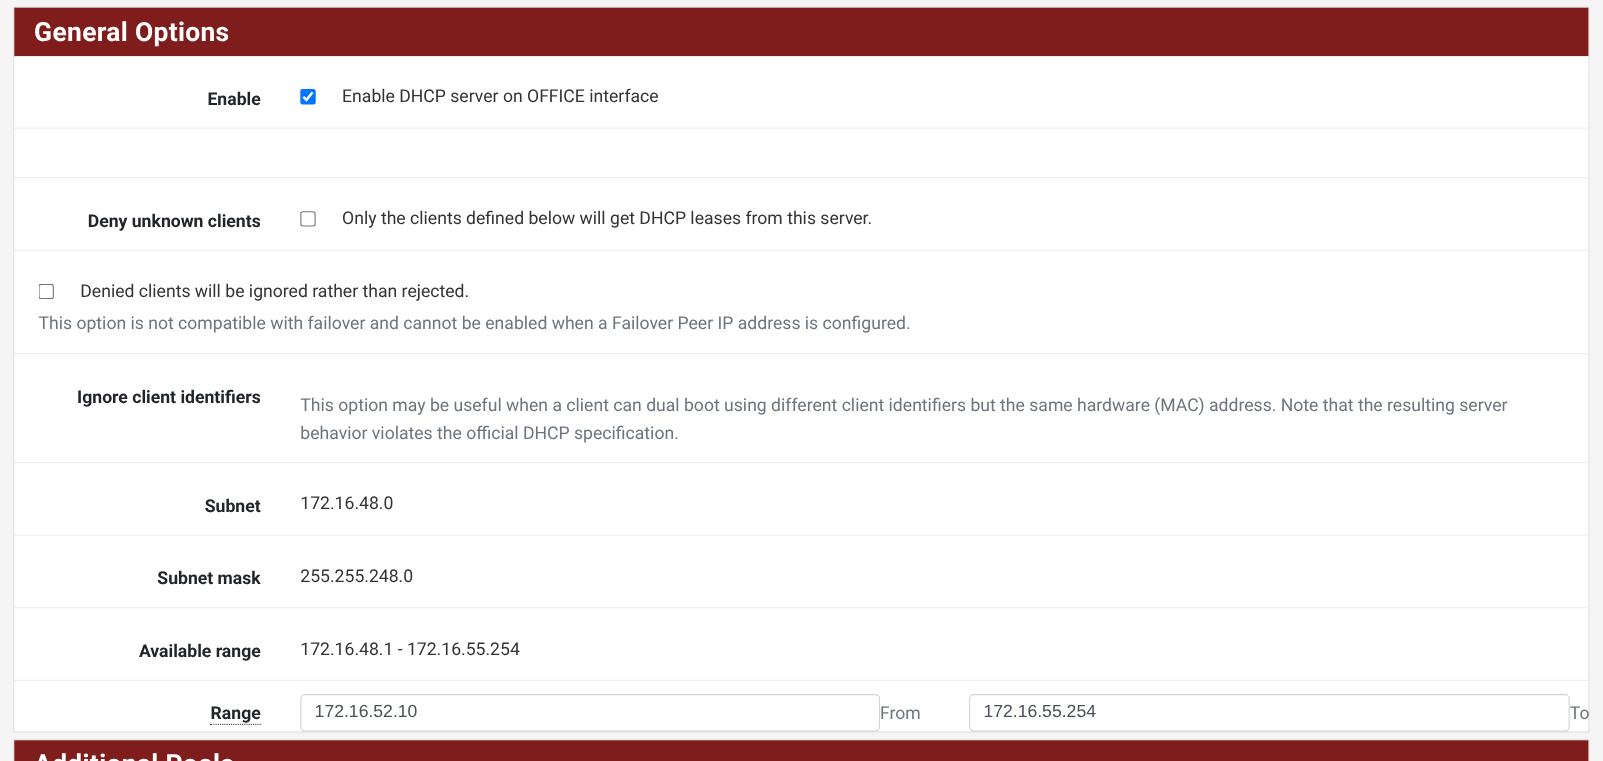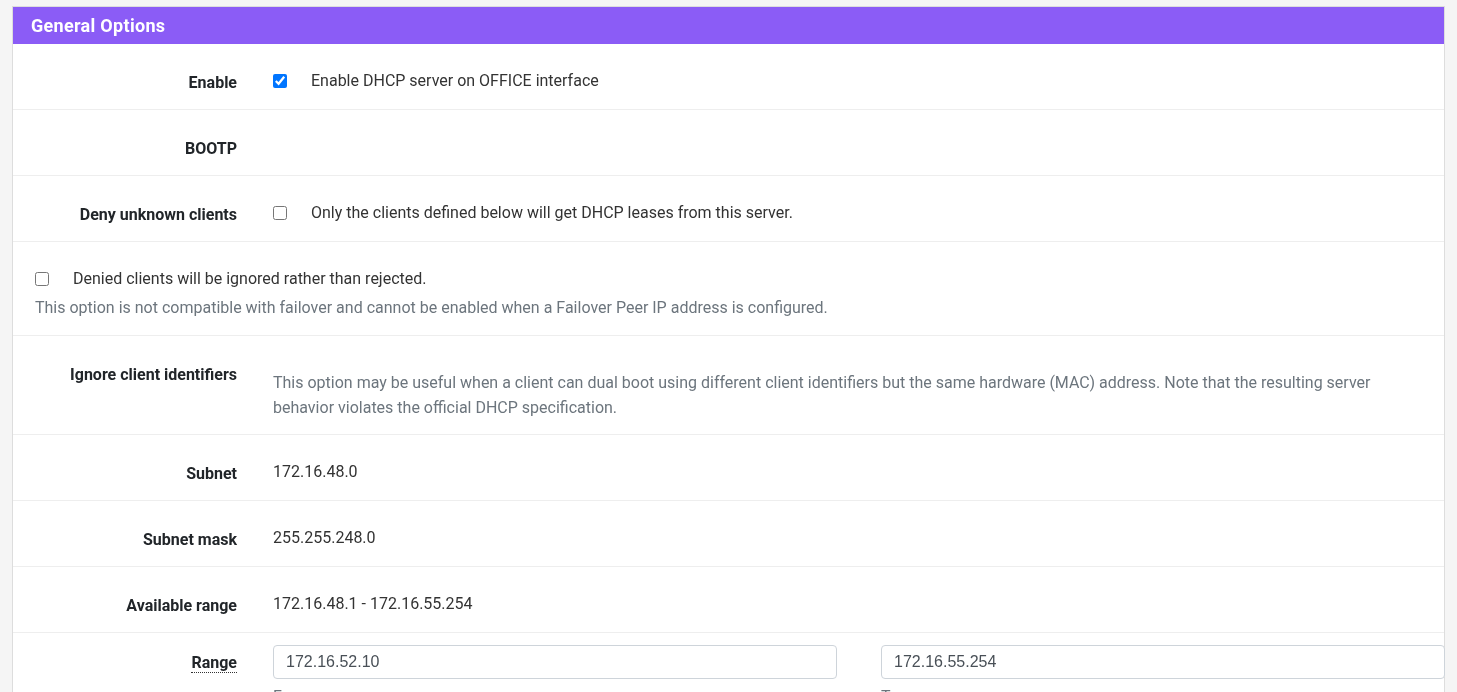--- a/index.html
+++ b/index.html
@@ -8,25 +8,25 @@
       background: #f5f5f5;
       color: #212529;
       font-size: 16px;
     }
     .panel {
       margin: 6px 12px;
       background: #fff;
       border: 1px solid #ddd;
     }
     .panel-heading {
-      background: #8b5cf6;
+      background: #7f1d1d;
       color: #fff;
       padding: 8px 18px;
       font-weight: 700;
-      font-size: 18px;
+      font-size: 24px;
       letter-spacing: 0.3px;
     }
     .form-row {
       display: flex;
       border-bottom: 1px solid #eee;
       padding: 27px 0 17px 0;
     }
     .form-row.with-help { padding-bottom: 14px; }
     .label-col {
       width: 238px;
@@ -45,21 +45,21 @@
       flex: 1;
       padding-left: 22px;
       padding-right: 20px;
     }
     .check-line { display: flex; align-items: center; gap: 24px; }
     .check-line input[type="checkbox"] { width: 14px; height: 14px; cursor: pointer; }
     .check-text { color: #333; }
     .help-text { color: #6c757d; margin-top: 8px; line-height: 1.55; }
     .static-value { color: #333; }
     .range-inputs { display: flex; gap: 44px; }
-    .range-group { flex: 0 0 564px; max-width: 564px; display: flex; flex-direction: column; }
+    .range-group { flex: 0 0 564px; max-width: 564px; display: flex; flex-direction: row; }
     .range-group input[type="text"] {
       width: 100%;
       padding: 7px 12px;
       border: 1px solid #ced4da;
       border-radius: 4px;
       font-size: 16px;
       color: #495057;
       background: #fff;
     }
     .range-sublabel { color: #6c757d; margin-top: 8px; }
@@ -76,21 +76,20 @@
     <div class="label-col">Enable</div>
     <div class="field-col">
       <label class="check-line">
         <input type="checkbox" checked="" style="">
         <span class="check-text">Enable DHCP server on OFFICE interface</span>
       </label>
     </div>
   </div>
 
   <div class="form-row">
-    <div class="label-col">BOOTP</div>
   </div>
 
   <div class="form-row">
     <div class="label-col">Deny unknown clients</div>
     <div class="field-col">
       <label class="check-line">
         <input type="checkbox" style="">
         <span class="check-text">Only the clients defined below will get DHCP leases from this server.</span>
       </label>
     </div>

